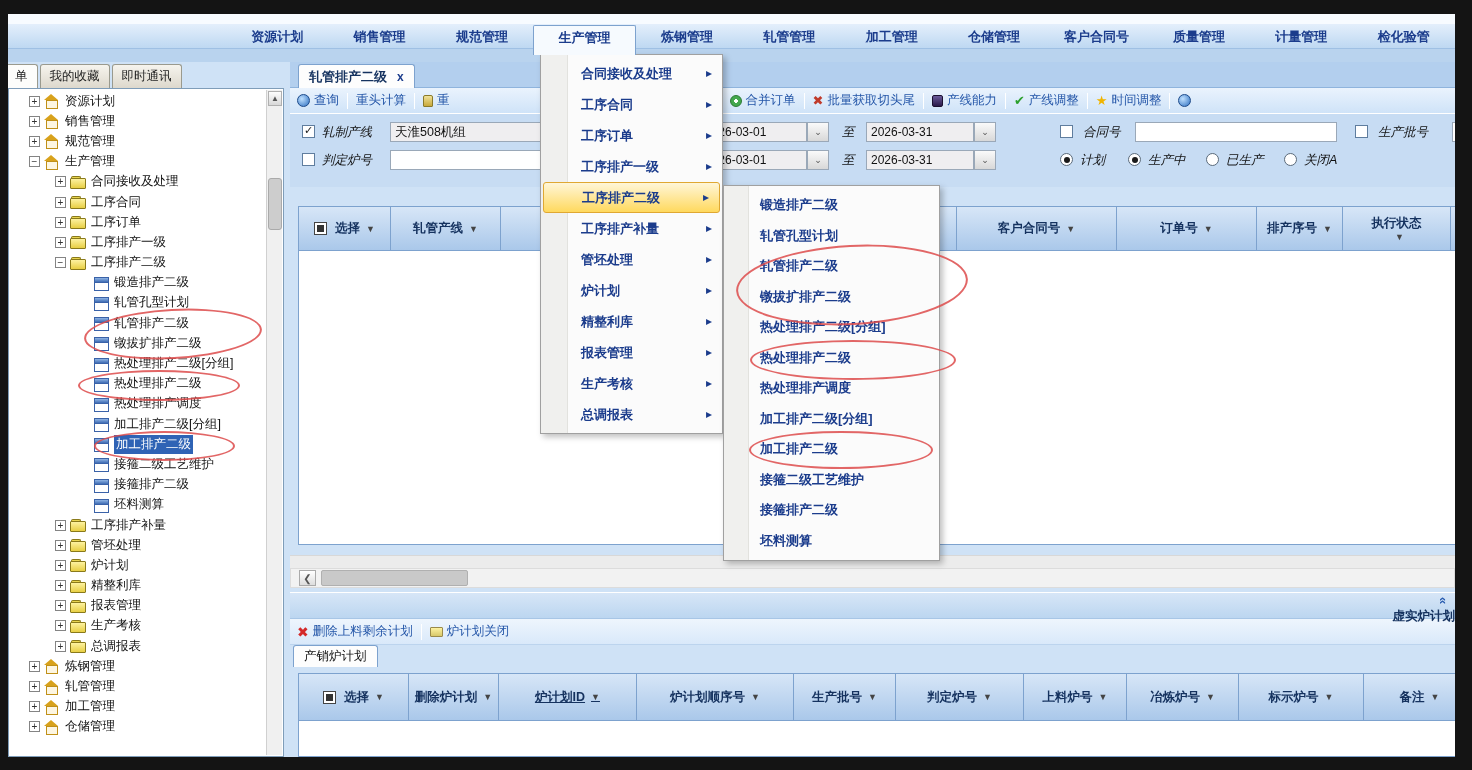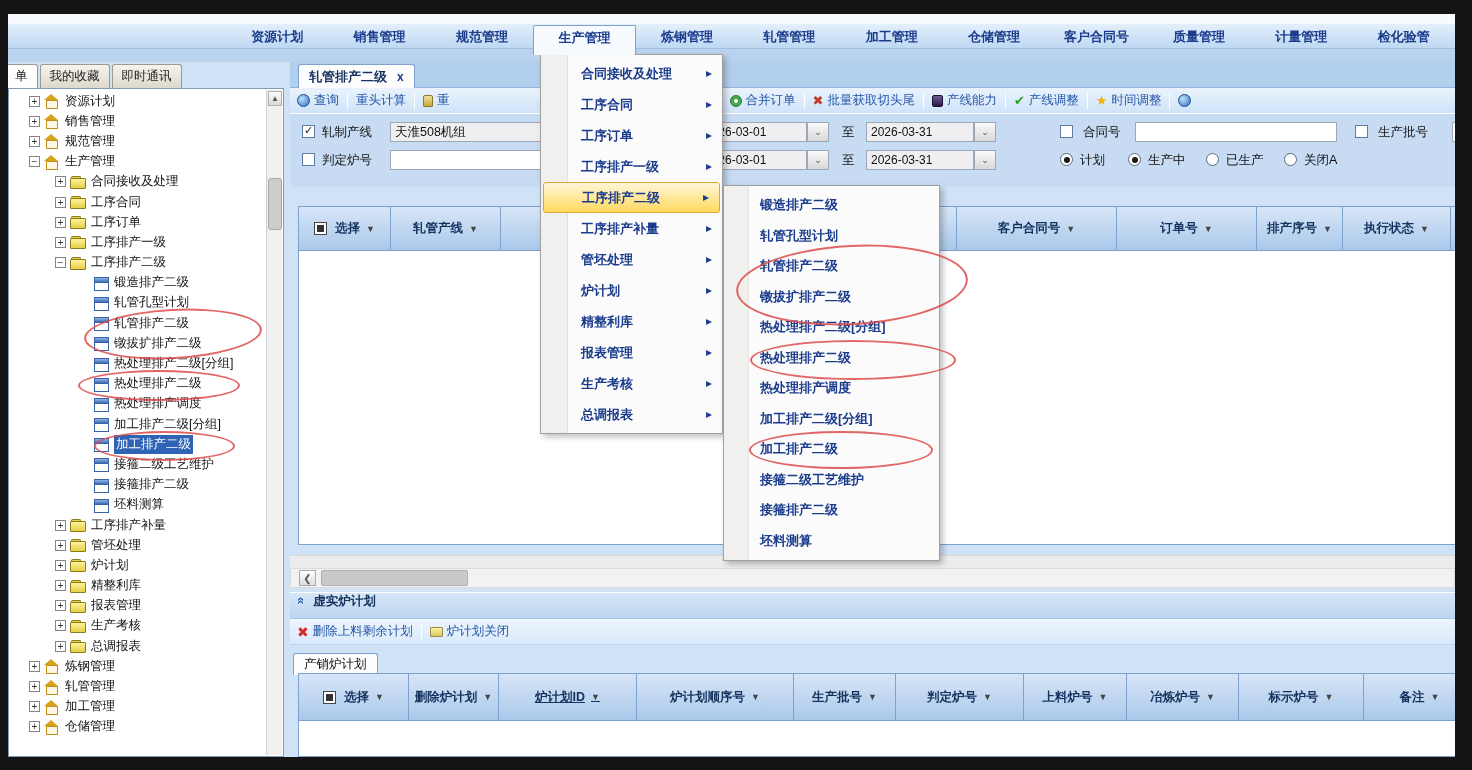--- a/index.html
+++ b/index.html
@@ -81,21 +81,21 @@
   .i-cap{width:11px;height:12px;background:linear-gradient(#6a5a9a,#2a1a4a);border:1px solid #1a1030;border-radius:2px;}
   .i-check{color:#2ca02c;font-size:13px;font-weight:bold;}
   .i-star{color:#f0b400;font-size:13px;}
   .i-redx{color:#d42a2a;font-size:14px;font-weight:bold;}
   .i-fold{width:13px;height:10px;background:linear-gradient(#fdf2a0,#d8c86a);border:1px solid #9a8a4a;border-radius:1px;}
 
   .filterbar{position:absolute;left:0;top:51px;width:100%;height:74px;background:#c7dcf3;border-top:1px solid #ffffff;}
   .frow{position:absolute;left:0;width:100%;height:20px;}
   .cb{position:absolute;width:13px;height:13px;background:#fff;border:1px solid #5f7d9e;top:3px;}
   .cb.checked::before{content:'\2713';position:absolute;left:1px;top:-2px;font-size:11px;color:#1a1a1a;font-weight:bold;}
-  .flabel{position:absolute;top:2px;font-size:12.5px;color:#111;white-space:nowrap;}
+  .flabel{position:absolute;top:2px;font-size:12.5px;color:#111;white-space:nowrap;font-style:italic;}
   .combo{position:absolute;top:0;height:20px;background:#efeef0;border:1px solid #9aa8b8;font-size:12.5px;color:#111;
     line-height:18px;padding-left:4px;}
   .inputw{position:absolute;top:0;height:20px;background:#fff;border:1px solid #9aa8b8;}
   .dd{position:absolute;top:0;height:20px;background:#efeef0;border:1px solid #9aa8b8;font-size:12px;color:#111;line-height:18px;padding-left:4px;}
   .ddarr{position:absolute;top:0;width:22px;height:20px;background:linear-gradient(#fafafa,#d8d8d8);border:1px solid #9aa8b8;
     color:#555;font-size:9px;text-align:center;line-height:18px;}
   .radio{position:absolute;top:3px;width:13px;height:13px;border-radius:50%;background:#fff;border:1px solid #5a6a7a;}
   .radio.checked::before{content:'';position:absolute;left:2.5px;top:2.5px;width:6px;height:6px;border-radius:50%;background:#1a1a1a;}
 
   .grid{position:absolute;left:8px;top:144px;width:1160px;height:339px;background:#fff;border:1px solid #7da2ce;}
@@ -107,26 +107,26 @@
   .selall::before{content:'';position:absolute;left:2px;top:2px;width:7px;height:7px;background:#333;}
   .gband{position:absolute;left:8px;top:483px;width:1160px;height:10px;background:#cfe2f6;}
   .graystrip{position:absolute;left:0px;top:493px;width:100%;height:13px;background:#ececec;border-top:1px solid #d8d8d8;}
   .hscroll{position:absolute;left:0px;top:506px;width:100%;height:20px;background:#f2f2f2;border:1px solid #dcdcdc;}
   .hs-btn{position:absolute;left:8px;top:1px;width:17px;height:16px;background:linear-gradient(#fff,#ddd);border:1px solid #aaa;
     color:#555;font-size:10px;text-align:center;line-height:15px;}
   .hs-thumb{position:absolute;left:30px;top:1px;width:147px;height:16px;background:#c9c9c9;border:1px solid #b0b0b0;border-radius:2px;}
 
   
   .bpanel{position:absolute;left:0;top:530px;width:100%;height:165px;background:#cfe2f6;border-top:1px solid #fff;}
-  .bphead{height:26px;background:linear-gradient(#d7e6f7,#bcd6f0);display:flex;align-items:flex-start;
-    font-size:12.5px;font-weight:bold;color:#15325f;border-bottom:1px solid #a8c6e6;}
+  .bphead{height:26px;background:linear-gradient(#d7e6f7,#bcd6f0);display:flex;align-items:flex-end;
+    font-size:12.5px;font-weight:bold;color:#15325f;border-bottom:1px solid #a8c6e6;flex-direction:column;}
   .chev{display:inline-block;transform:rotate(90deg);color:#2a5db0;font-weight:bold;font-size:13px;margin:0 8px;}
   .bptools{height:26px;background:linear-gradient(#eef5fd,#d9e9fa);display:flex;align-items:center;
     font-size:12.5px;color:#2456a8;border-bottom:1px solid #bcd4ee;}
-  .bptab{position:relative;height:22px;margin-top:8px;margin-left:3px;display:inline-flex;align-items:center;padding:0 10px;
+  .bptab{position:relative;height:22px;margin-top:0;margin-left:3px;display:inline-flex;align-items:center;padding:0 10px;
     background:#fdfdfd;border:1px solid #7da2ce;border-bottom:none;border-radius:3px 3px 0 0;font-size:12.5px;color:#111;}
   .bgrid{position:absolute;left:8px;top:80px;width:1160px;height:84px;background:#fff;border:1px solid #7da2ce;}
   .bgrid .ghead{height:47px;}
 
   
   .menu{position:absolute;left:532px;top:40px;width:183px;background:#fbfbfb;border:1px solid #a0a0a0;
     box-shadow:3px 3px 6px rgba(0,0,0,.25);z-index:50;padding:3px 0;}
   .menu::before{content:'';position:absolute;left:0;top:0;width:26px;height:100%;background:#f0f0ee;border-right:1px solid #e2e2de;}
   .mrow{position:relative;height:31px;line-height:31px;padding-left:40px;font-size:13px;font-weight:bold;color:#1b3c8c;white-space:nowrap;}
   .mrow::after{content:'\25B8';position:absolute;right:10px;top:0;color:#1b3c8c;font-size:12px;}
@@ -452,21 +452,21 @@
           <div class="gcol" style="width: 140px;">
 
             <span>订单号</span>
             <span class="funnel">▼</span>
           </div>
           <div class="gcol" style="width: 86px;">
 
             <span>排产序号</span>
             <span class="funnel">▼</span>
           </div>
-          <div class="gcol" style="width: 108px;">
+          <div class="gcol" style="width: 108px; flex-direction: column;">
 
             <span>执行状态</span>
             <span class="funnel">▼</span>
           </div>
           <div class="gcol" style="width: 60px;">
 
             <span></span>
 
           </div>
       </div>

